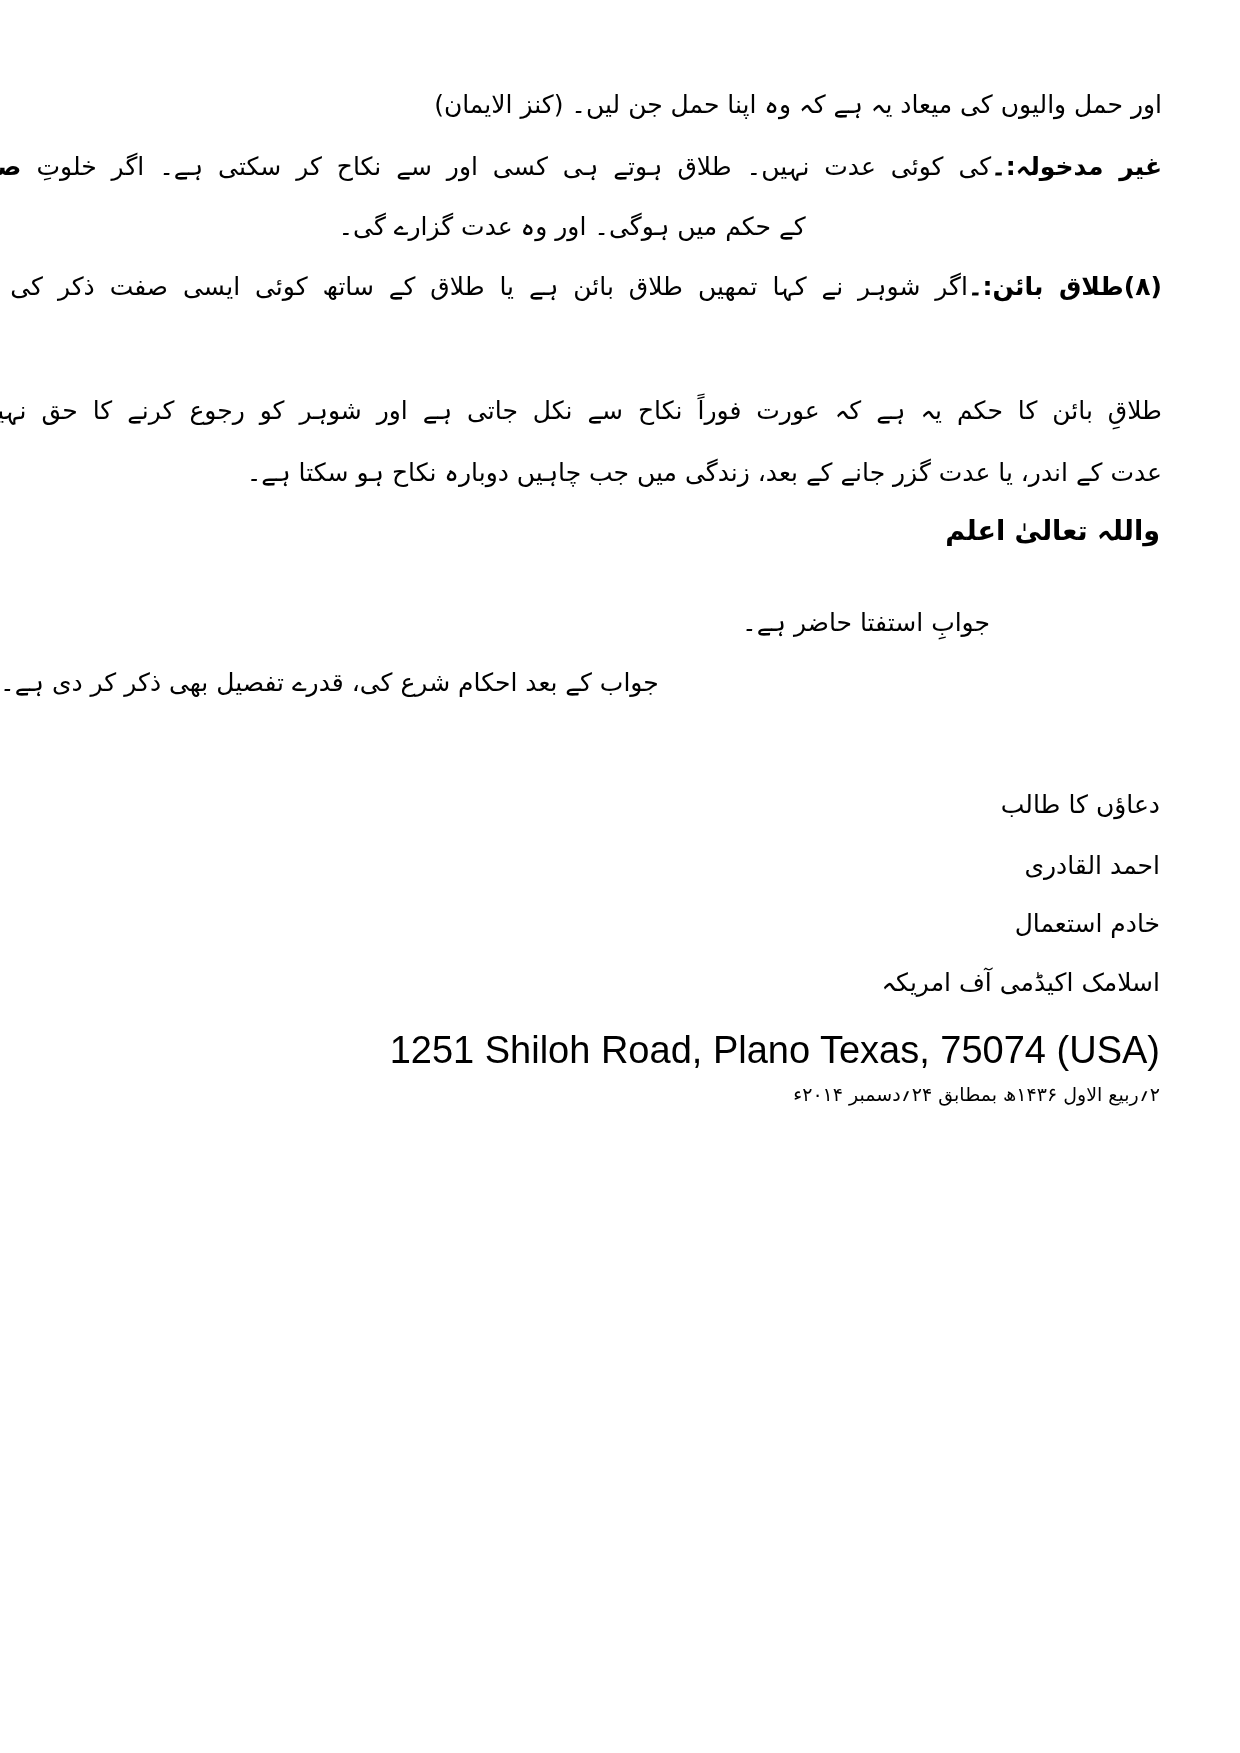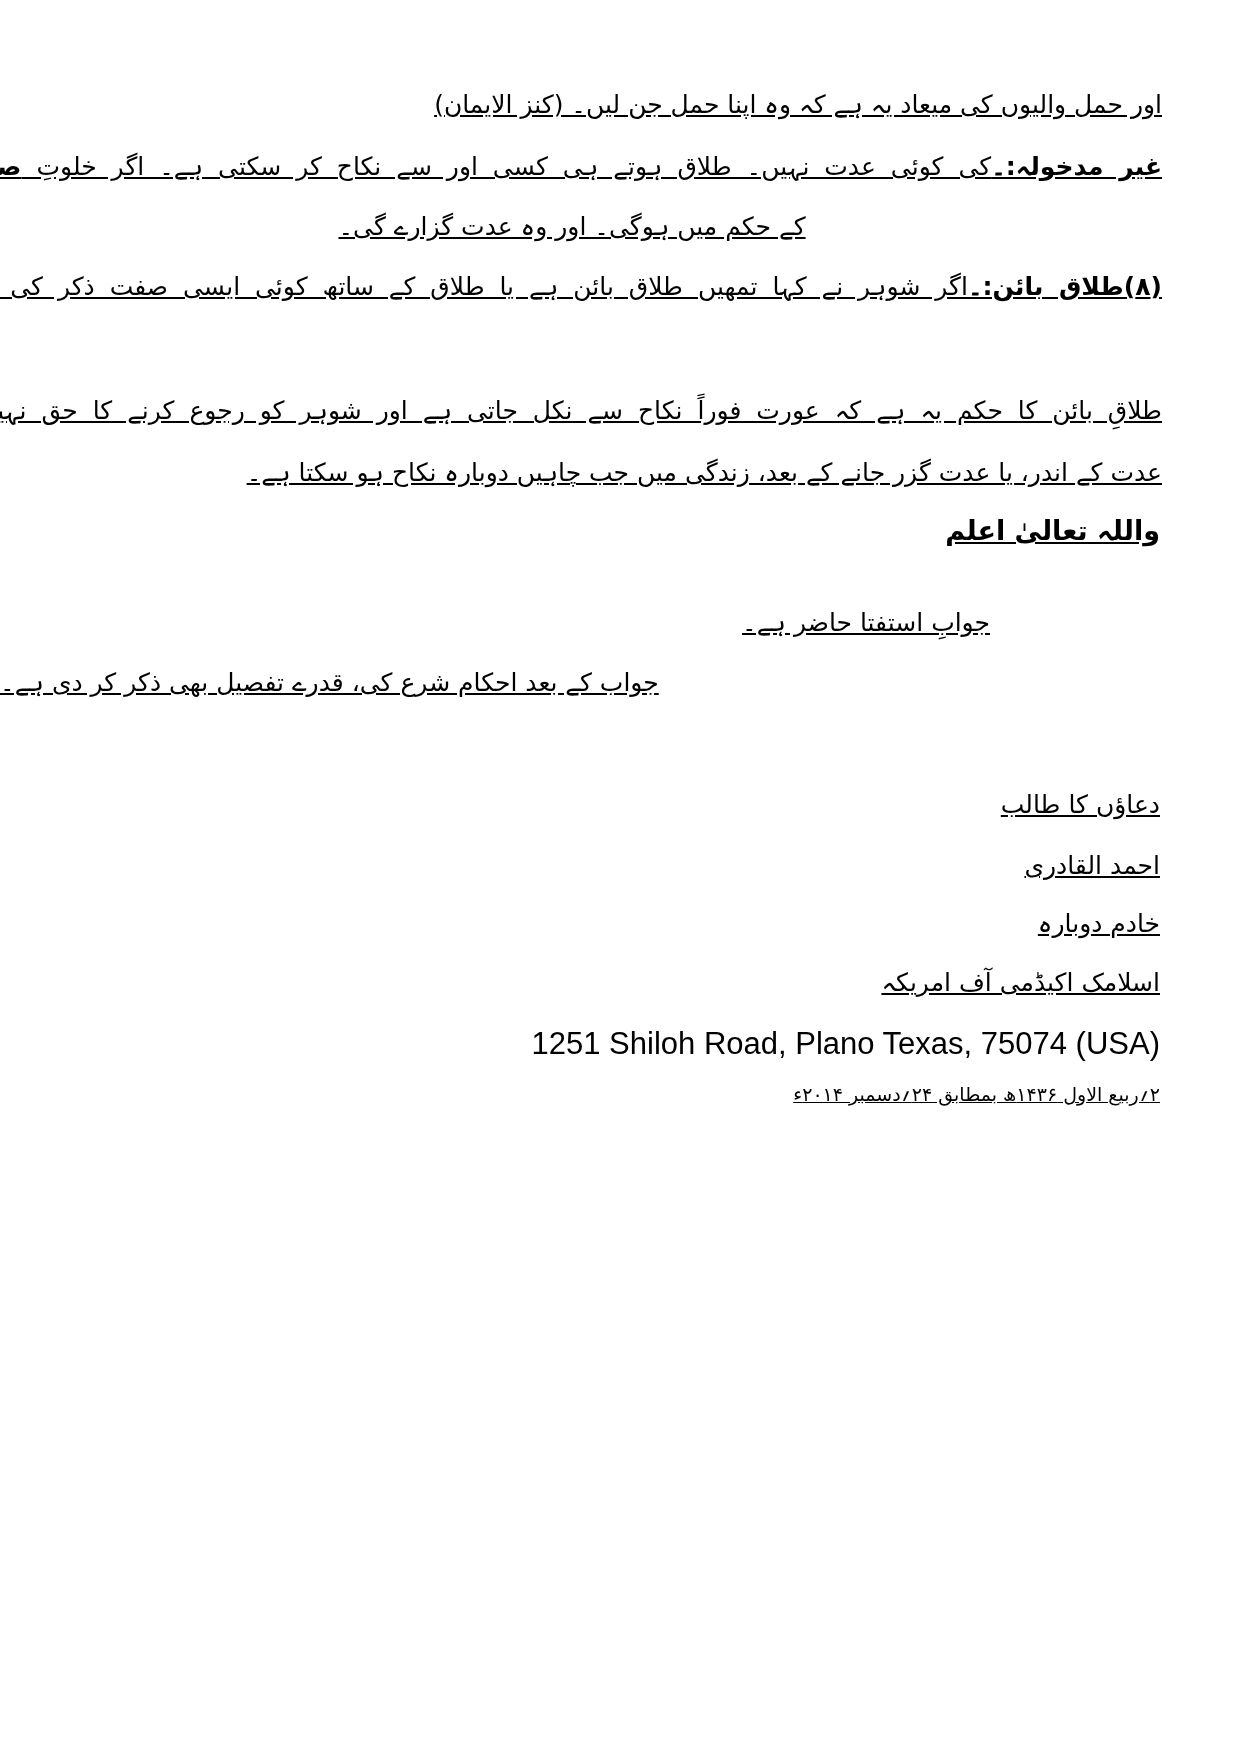--- a/index.html
+++ b/index.html
@@ -11,29 +11,29 @@
     color:#000000;
     overflow:hidden;
   }
   .line{
     position:absolute;
     white-space:nowrap;
     font-size:25px;
     line-height:1.7;
     color:#000;
   }
-  .rtl{direction:rtl;font-family:"DejaVu Sans",sans-serif;text-decoration:underline;}
+  .rtl{direction:rtl;font-family:"DejaVu Sans",sans-serif;}
   .full{left:75px;right:78px;text-align:right;word-spacing:7px;}
   .rightal{left:75px;right:78px;text-align:right;}
   .centerish{left:0;right:120px;text-align:center;padding-left:24px;}
   .sig{left:0;right:80px;text-align:right;}
   .b{font-weight:bold;}
   .en{
     font-family:"Liberation Sans","DejaVu Sans",sans-serif;
-    direction:ltr;font-size:31px;
+    direction:ltr;font-size:38px;
   }
 </style>
 </head>
 <body>
 
 <div class="page">
 
   <div class="line rtl rightal" style="top:84px">اور حمل والیوں کی میعاد یہ ہے کہ وہ اپنا حمل جن لیں۔ (کنز الایمان)</div>
 
   <div class="line rtl full" style="top:146px"><span class="b">غیر مدخولہ:۔</span><span>کی کوئی عدت نہیں۔ طلاق ہوتے ہی کسی اور سے نکاح کر سکتی ہے۔ اگر خلوتِ </span><span class="b">صحیحہ</span></div>
@@ -51,21 +51,21 @@
 
   <div class="line rtl" style="top:602px;left:0;right:250px;text-align:right">جوابِ استفتا حاضر ہے۔</div>
 
   <div class="line rtl" style="top:662px;left:0;right:125px;text-align:left">جواب کے بعد احکام شرع کی، قدرے تفصیل بھی ذکر کر دی ہے۔</div>
 
 
   <div class="line rtl sig" style="top:784px">دعاؤں کا طالب</div>
 
   <div class="line rtl sig" style="top:845px">احمد القادری</div>
 
-  <div class="line rtl sig" style="top:903px">خادم دوبارہ</div>
+  <div class="line rtl sig" style="top:903px">خادم استعمال</div>
 
   <div class="line rtl sig" style="top:962px">اسلامک اکیڈمی آف امریکہ</div>
 
   <div class="line en sig" style="top:1018px">1251 Shiloh Road, Plano Texas, 75074 (USA)</div>
 
   <div class="line rtl sig" style="top:1078px;font-size:19px">۲؍ربیع الاول ۱۴۳۶ھ بمطابق ۲۴؍دسمبر ۲۰۱۴ء</div>
 
 </div>
 
 </body></html>

